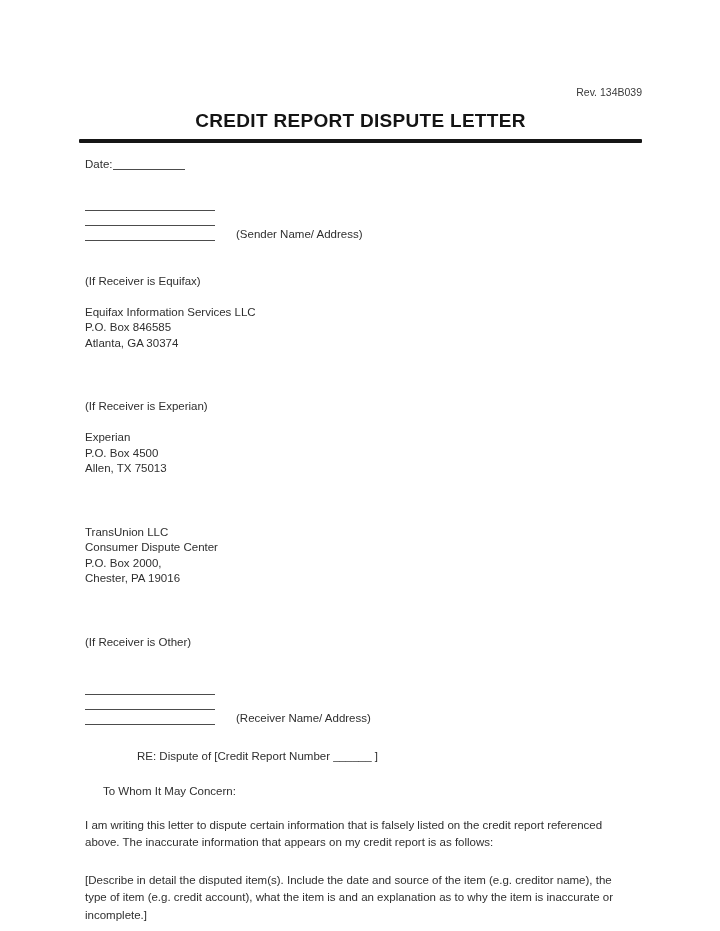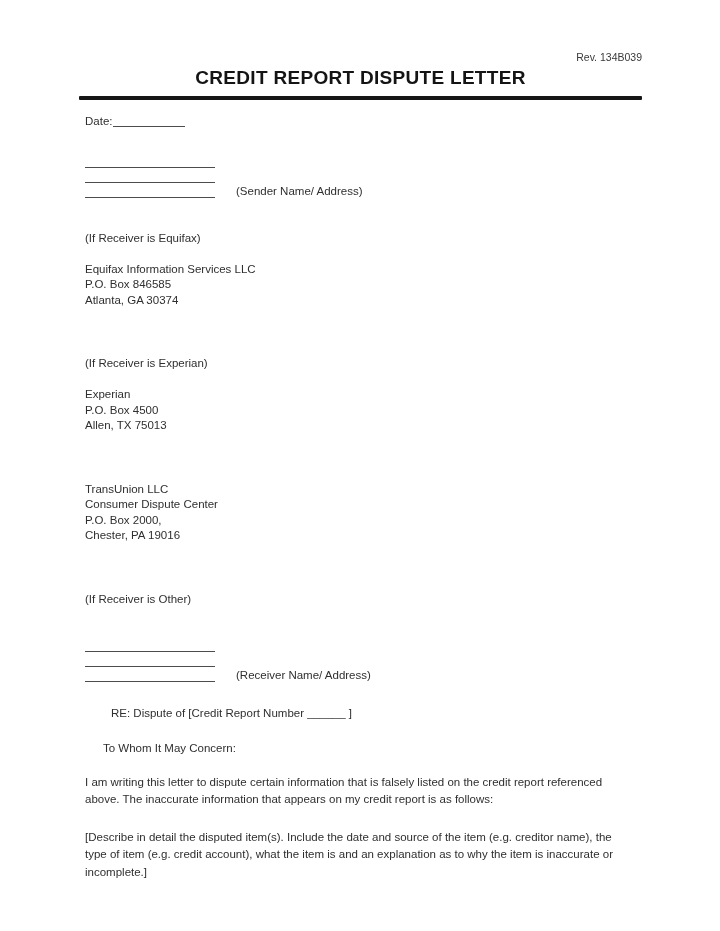--- a/index.html
+++ b/index.html
@@ -12,29 +12,29 @@
     height: 931px;
     overflow: hidden;
     font-family: "Liberation Sans", sans-serif;
     color: #2f2f2f;
     font-size: 11.5px;
   }
   .page {
     box-sizing: border-box;
     width: 720px;
     height: 931px;
-    padding: 51px 78px 0 79px;
+    padding: 86px 78px 0 79px;
   }
   .rev {
     text-align: right;
     font-size: 10.5px;
     color: #3a3a3a;
   }
   .doc-title {
-    margin-top: 4px;
+    margin-top: 12px;
     text-align: center;
     font-weight: bold;
     font-size: 19px;
     letter-spacing: 0.3px;
     color: #141414;
   }
   .title-rule {
     margin-top: 7px;
     height: 4px;
     background: #161616;
@@ -64,21 +64,21 @@
     color: #2f2f2f;
     line-height: 13px;
   }
   .block {
     margin: 17px 0 0 6px;
     line-height: 15.5px;
     white-space: pre-line;
   }
   .block .heading { }
   .re-line {
-    margin: 25px 0 0 32px;
+    margin: 25px 0 0 58px;
   }
   .salutation {
     margin: 23px 0 0 24px;
   }
   .para {
     margin: 20px 0 0 6px;
     line-height: 17.5px;
     white-space: pre-line;
     max-width: 565px;
   }

